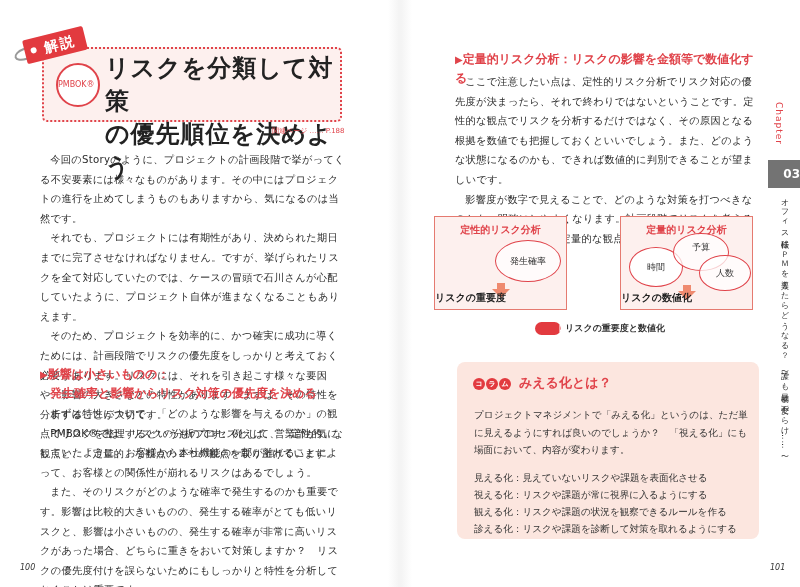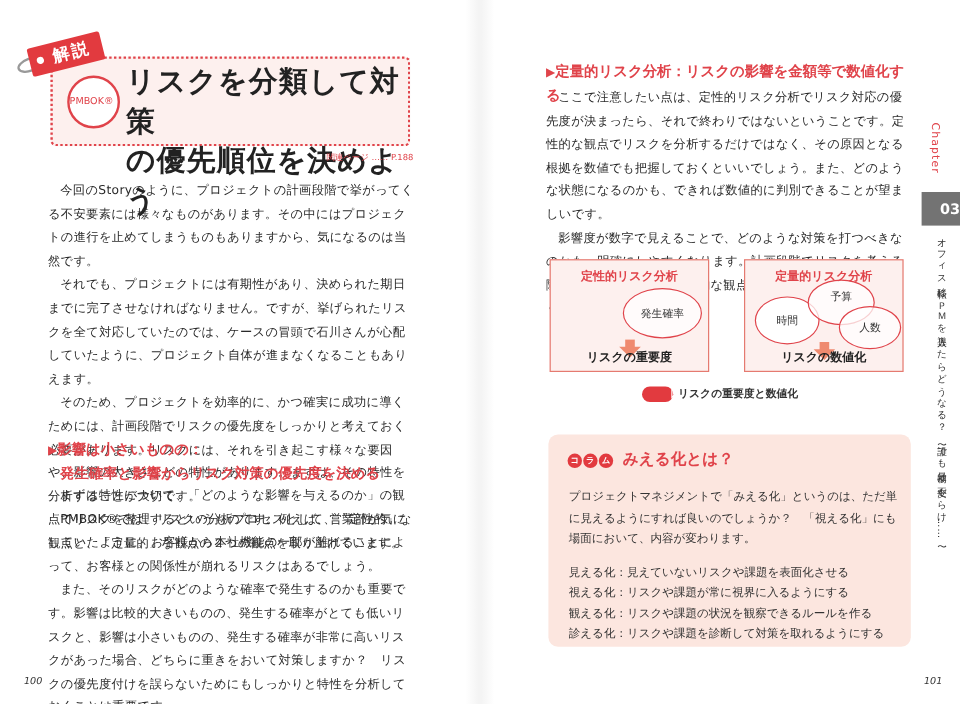--- a/index.html
+++ b/index.html
@@ -41,21 +41,21 @@
   .fig-box { position: absolute; top: 216px; width: 133px; height: 94px;
     border: 1.5px solid #e57a70; background: #fdf0ee; }
   .fig-title { position: absolute; top: 6px; left: 0; width: 100%; text-align: center;
     color: #e0434a; font-weight: bold; font-size: 10px; }
   .ellipse { position: absolute; border: 1.5px solid #e0434a; border-radius: 50%; background: #fff;
     font-size: 9px; display: flex; align-items: center; justify-content: center; color: #333; }
   .ellipse.transparent { background: rgba(255,255,255,0.75); }
   .fig-arrow { position: absolute; width: 0; height: 0; border-left: 9px solid transparent; border-right: 9px solid transparent;
     border-top: 9px solid #ef8a6f; }
   .fig-arrow-stem { position: absolute; width: 8px; height: 7px; background: #ef8a6f; }
-  .fig-result { position: absolute; bottom: 4px; left: 0; width: 100%; text-align: center; font-weight: bold; font-size: 10px; color: #222; }
+  .fig-result { position: absolute; bottom: 4px; left: 0; width: 100%; text-align: left; font-weight: bold; font-size: 10px; color: #222; }
   .fig-caption { position: absolute; left: 565px; top: 322px; font-size: 9px; font-weight: bold; color: #333; }
   .fig-badge { position: absolute; left: 535px; top: 322px; width: 26px; height: 13px; background: #e23a3f; border-radius: 7px;
     color: #fff; font-size: 8px; font-weight: bold; text-align: center; line-height: 13px; padding-left: 24px; }
 
   
   .column-box { position: absolute; left: 457px; top: 362px; width: 302px; height: 177px;
     background: #fce6df; border-radius: 8px; }
   .column-badges { position: absolute; left: 16px; top: 16px; display: flex; gap: 1px; }
   .column-badge { width: 12px; height: 12px; border-radius: 50%; background: #e23a3f; color: #fff;
     font-size: 7px; font-weight: bold; text-align: center; line-height: 12px; }
@@ -113,21 +113,21 @@
 <div>
   <div class="sec-head" style="left:455px; top:50px; width:310px;">
     <span class="tri">▶</span><span>定量的リスク分析：リスクの影響を金額等で数値化する</span>
   </div>
 
   <div class="body-text" style="left:455px; top:72px; width:305px;">
     <p>ここで注意したい点は、定性的リスク分析でリスク対応の優先度が決まったら、それで終わりではないということです。定性的な観点でリスクを分析するだけではなく、その原因となる根拠を数値でも把握しておくといいでしょう。また、どのような状態になるのかも、できれば数値的に判別できることが望ましいです。</p>
     <p>影響度が数字で見えることで、どのような対策を打つべきなのかも、明確にしやすくなります。計画段階でリスクを考える際は、定性的な観点と定量的な観点の２つの観点で考えてみてください。</p>
   </div>
 
-  <div class="fig-box" style="left:458px;padding-left:20px;">
+  <div class="fig-box" style="left:434px;padding-left:20px;">
     <div class="fig-title">定性的リスク分析</div>
     <div class="ellipse transparent" style="left:60px; top:23px; width:66px; height:42px;">
       <span>発生確率</span>
     </div>
     <div class="fig-arrow-stem" style="left:62px; top:66px;"></div>
     <div class="fig-arrow" style="left:57px; top:72px;"></div>
     <div class="fig-result">リスクの重要度</div>
   </div>
 
   <div class="fig-box" style="left:620px;">

